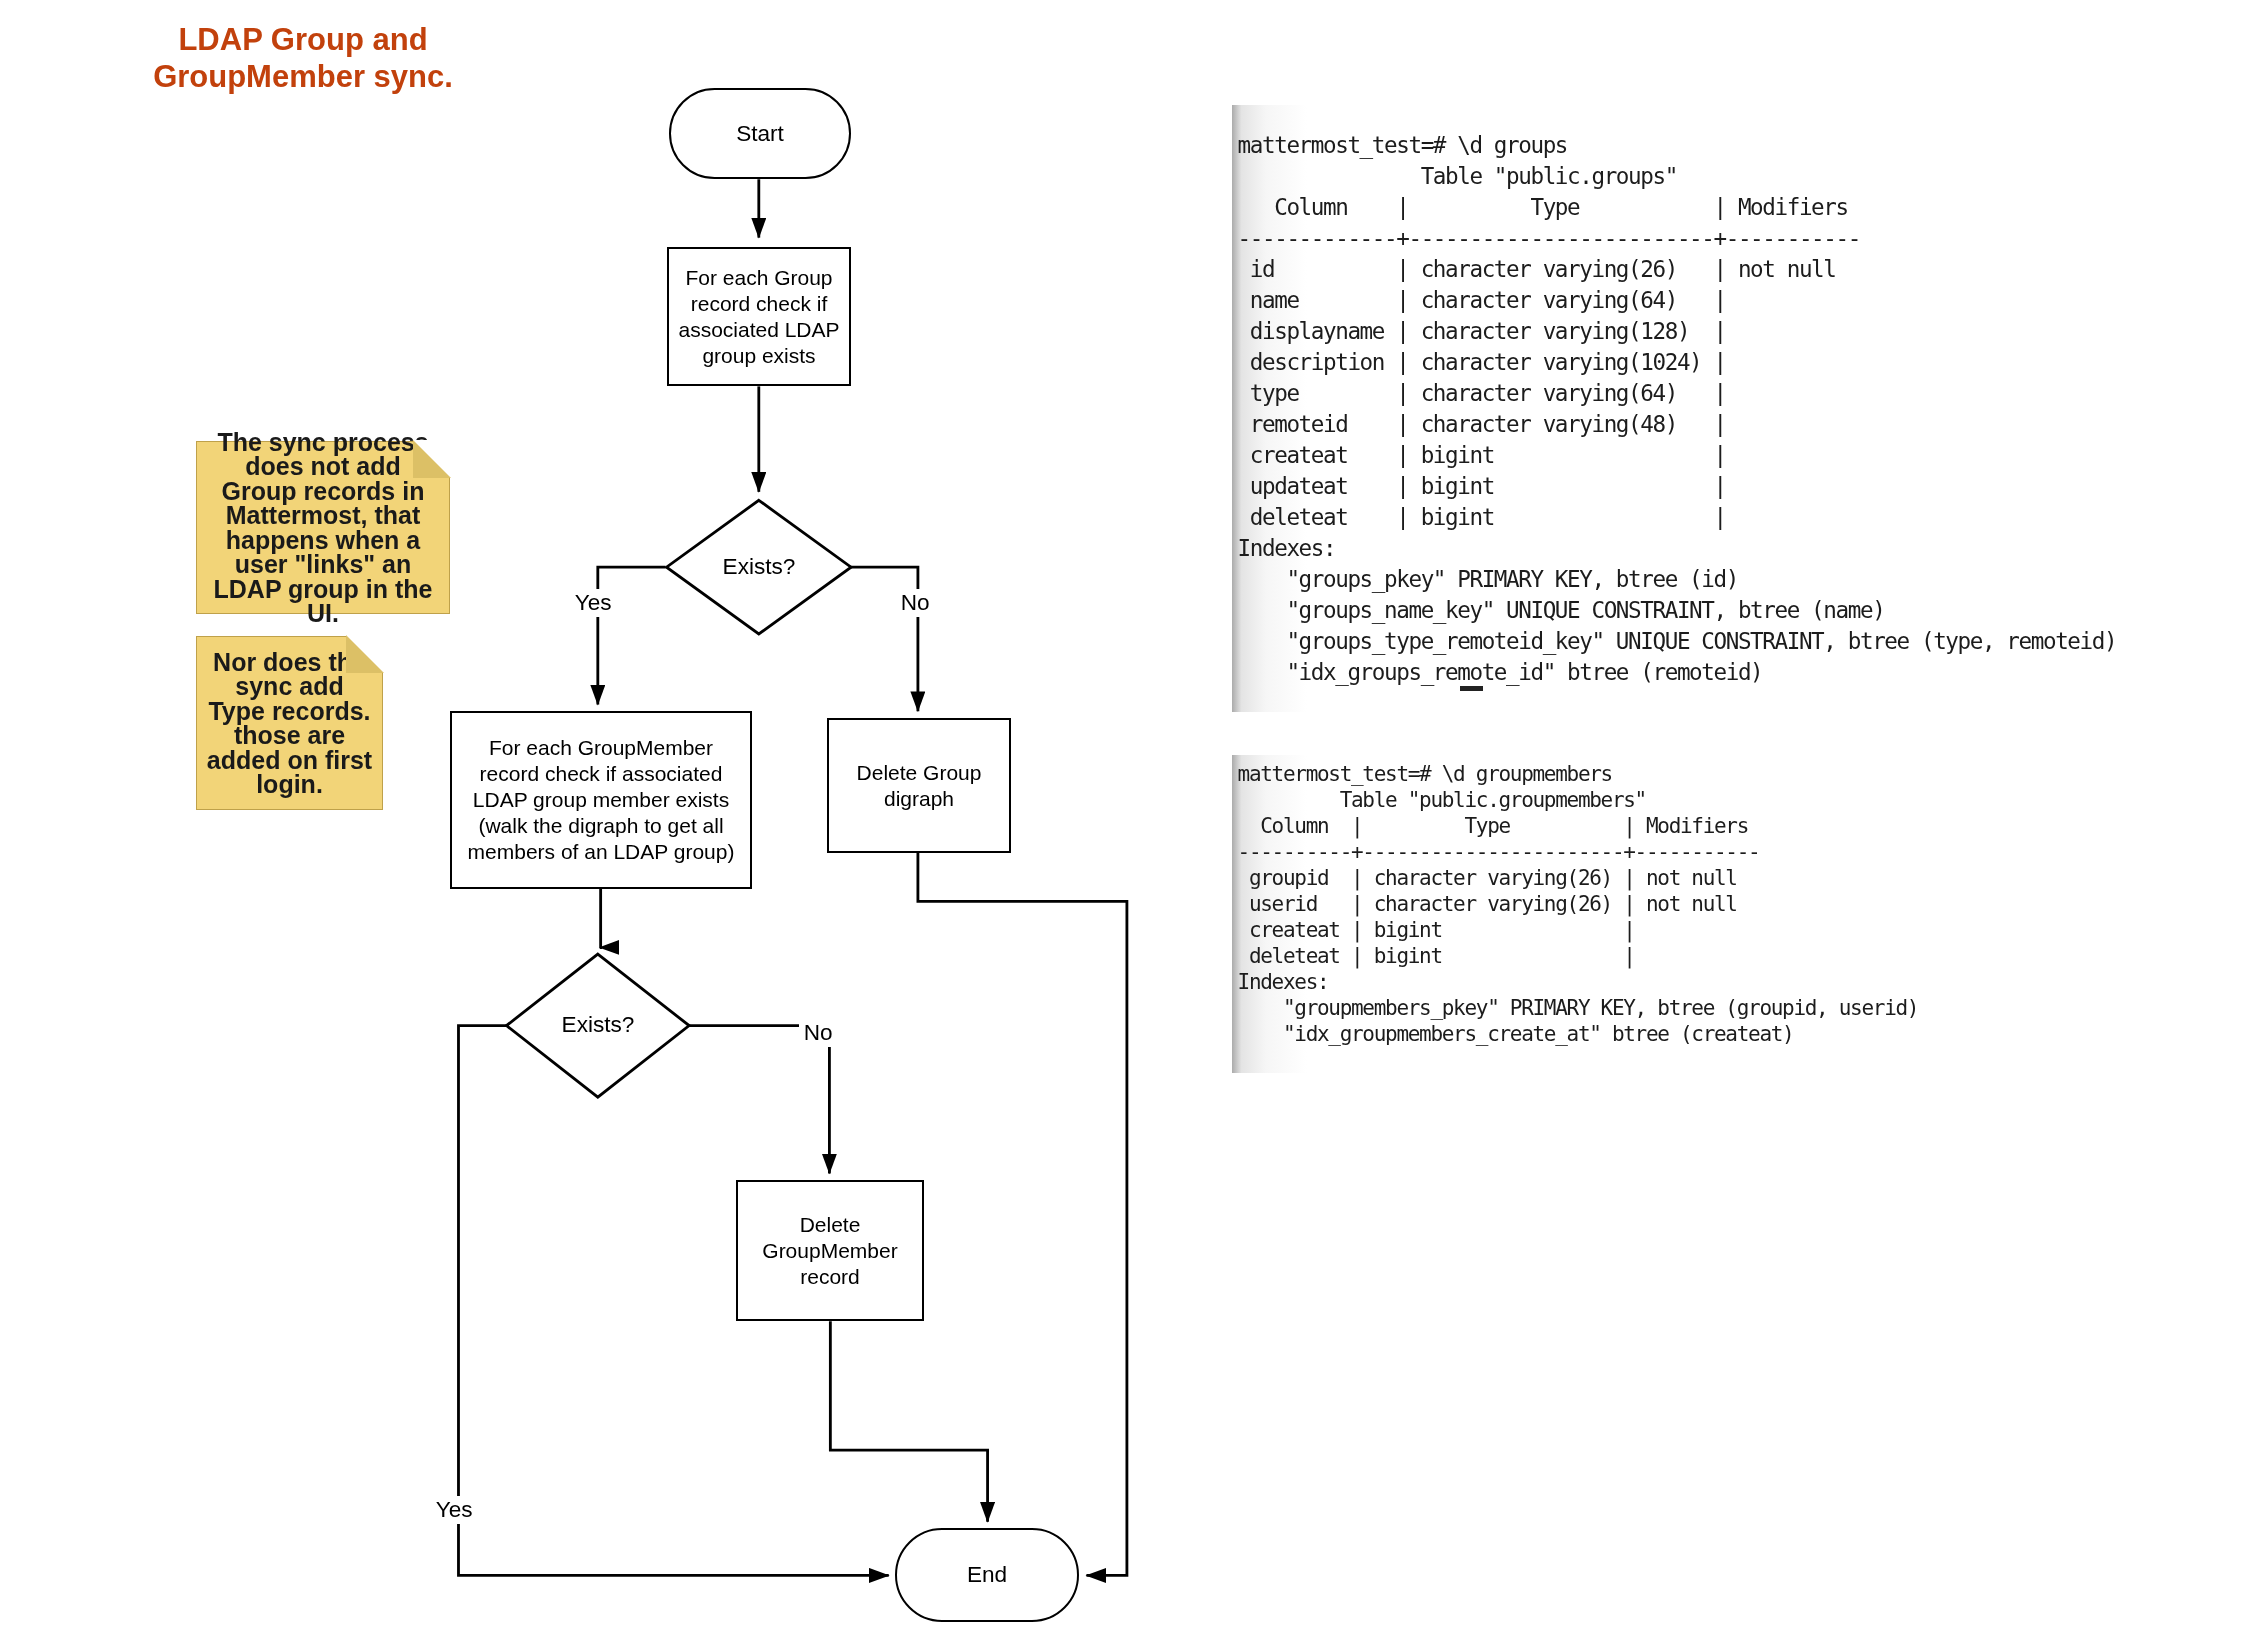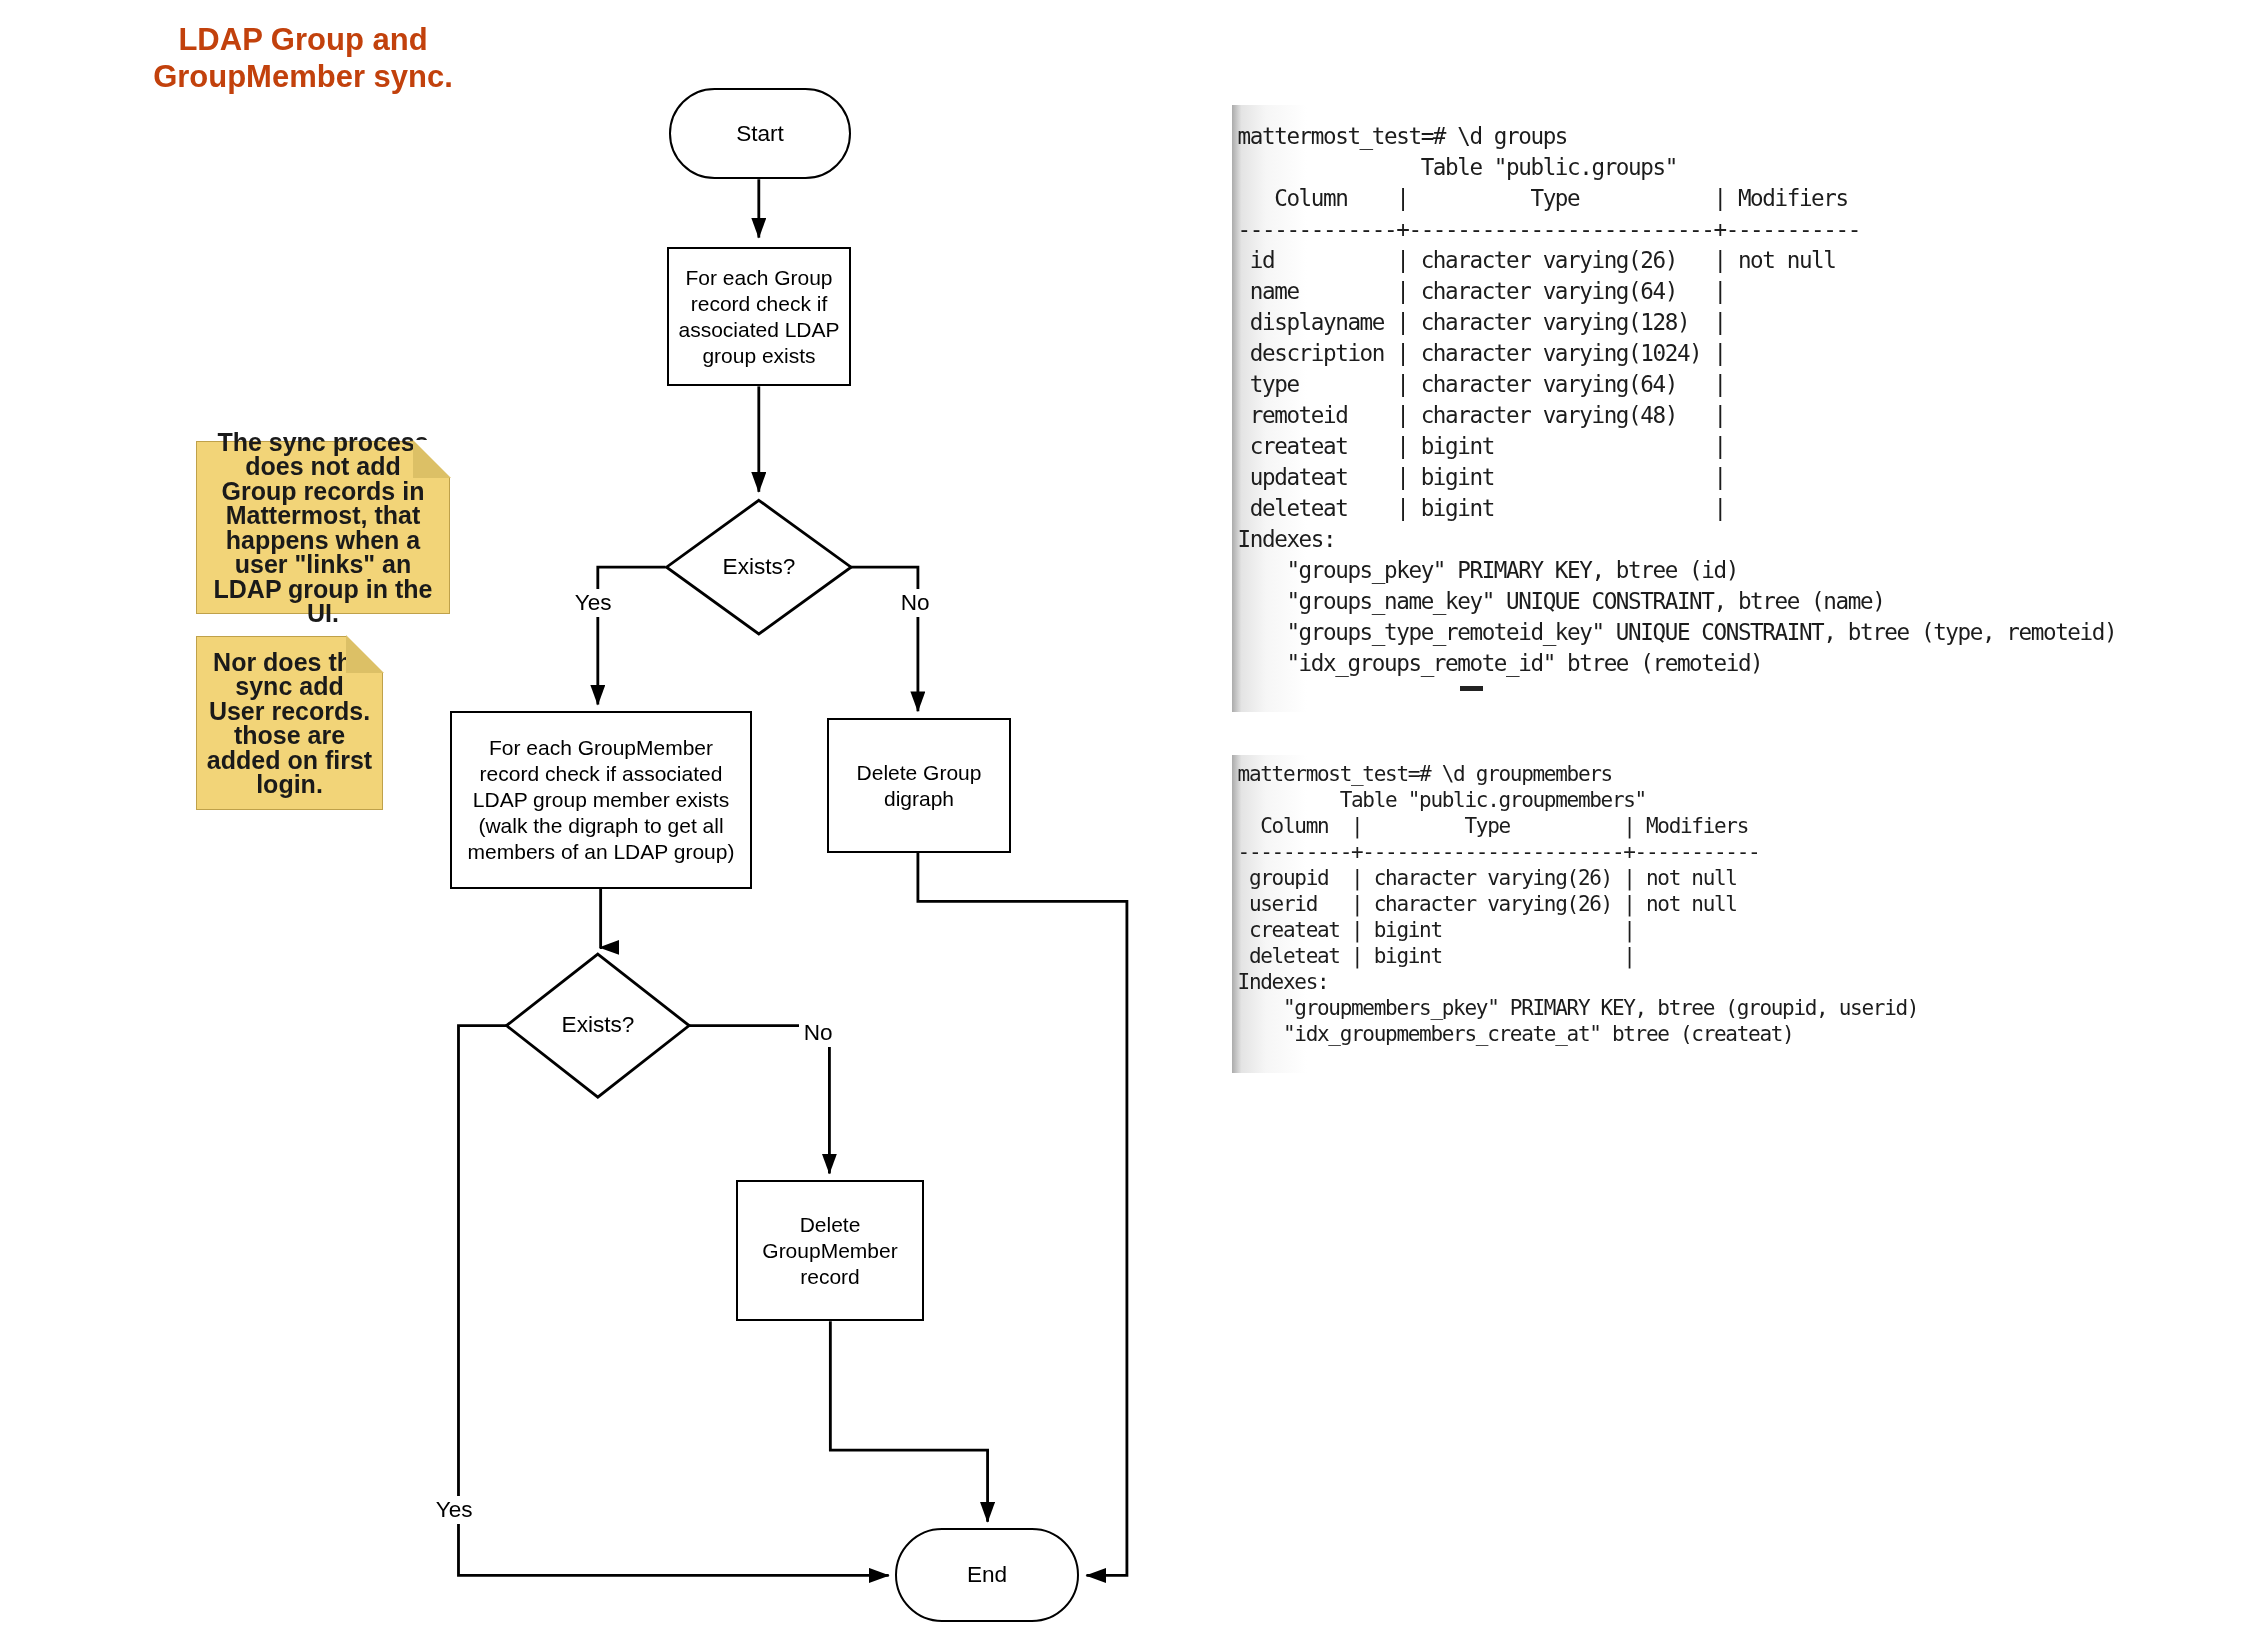--- a/index.html
+++ b/index.html
@@ -43,21 +43,21 @@
     opacity:.45;
   }
   .term{
     position:absolute;
     background:linear-gradient(90deg,#ababab 0px,#e4e4e4 9.4px,#f6f6f6 34px,#ffffff 75px);
   }
   .term pre{
     margin:0;position:absolute;
     font-family:"DejaVu Sans Mono",monospace;color:#1c1c1c;white-space:pre;
   }
-  .term-1 pre{left:5.6px;top:16px;font-size:22.6px;line-height:31px;letter-spacing:-1.4px;}
+  .term-1 pre{left:5.6px;top:25px;font-size:22.6px;line-height:31px;letter-spacing:-1.4px;}
   .term-2 pre{left:5.6px;top:5.6px;font-size:21px;line-height:26px;letter-spacing:-1.3px;}
   .cursor{position:absolute;left:1460px;top:686px;width:22.6px;height:4.7px;background:#222;}
 </style>
 </head>
 <body>
 
 <div class="canvas">
 
   <div class="title">LDAP Group and
 GroupMember sync.</div>
@@ -125,21 +125,21 @@
 
   <div class="note" style="left:196px;top:441px;width:254px;height:173px;">
     <span class="fold-edge"></span>
     <span class="fold"></span>
     <span>The sync process does not add Group records in Mattermost, that happens when a user "links" an LDAP group in the UI.</span>
   </div>
 
   <div class="note" style="left:196px;top:636px;width:187px;height:174px;">
     <span class="fold-edge"></span>
     <span class="fold"></span>
-    <span>Nor does the sync add User records. those are added on first login.</span>
+    <span>Nor does the sync add Type records. those are added on first login.</span>
   </div>
 
   <div class="term term-1" style="left:1232px;top:105px;width:942px;height:607px;">
     <pre>mattermost_test=# \d groups
                Table "public.groups"
    Column    |          Type           | Modifiers
 -------------+-------------------------+-----------
  id          | character varying(26)   | not null
  name        | character varying(64)   |
  displayname | character varying(128)  |

